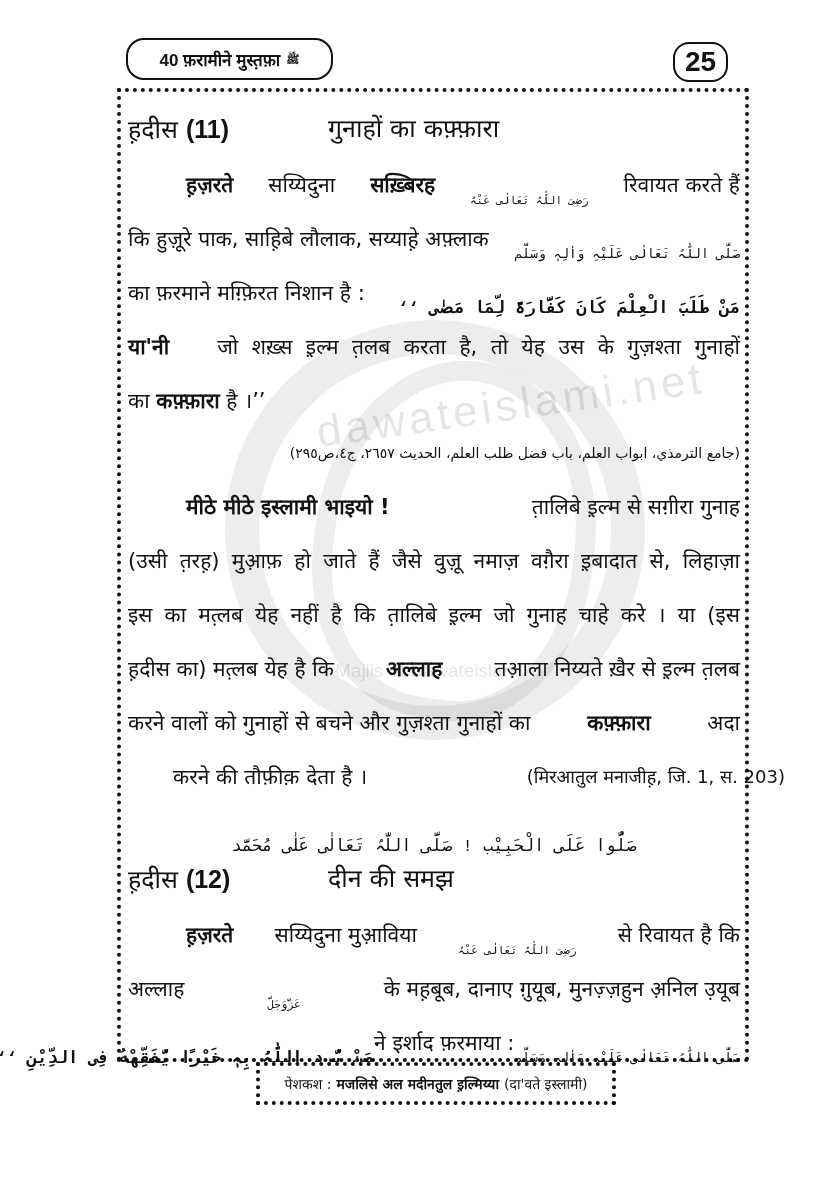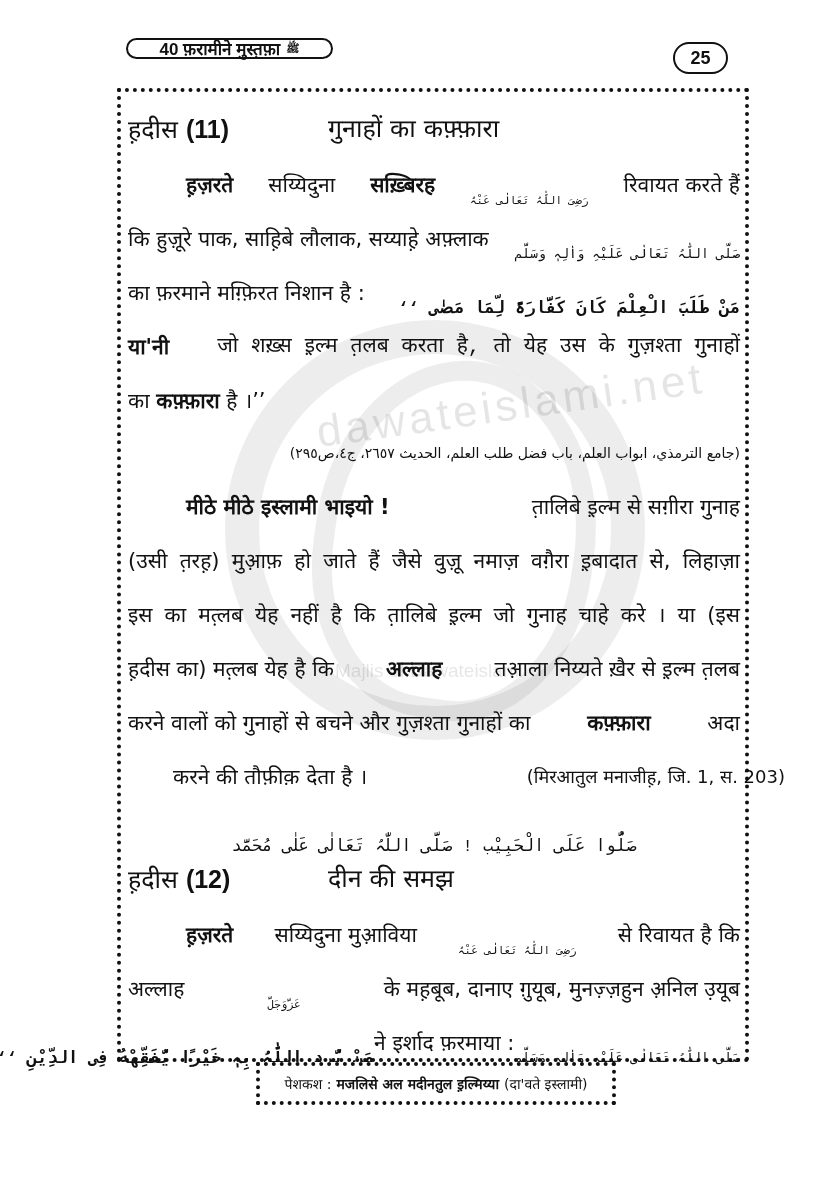--- a/index.html
+++ b/index.html
@@ -1,26 +1,26 @@
 <!DOCTYPE html>
 <html><head>
 <meta charset="utf-8">
 <style>
   html, body { margin:0; padding:0; background:#ffffff; }
   body { width:839px; height:1191px; position:relative; overflow:hidden;
          font-family:"DejaVu Sans", "Liberation Sans", sans-serif; color:#111; }
-  .header-pill { position:absolute; left:126px; top:38px; width:207px; height:21px;
+  .header-pill { position:absolute; left:126px; top:38px; width:207px; height:42px;
     border:2px solid #111; border-radius:18px; box-sizing:border-box;
     display:flex; align-items:center; justify-content:center; gap:6px;
     font-family:"Liberation Sans", sans-serif; font-weight:bold; font-size:17px; }
   .header-pill .salawat { font-size:11px; font-family:"DejaVu Sans", sans-serif; line-height:1; }
-  .page-num { position:absolute; left:673px; top:42px; width:55px; height:32px;
+  .page-num { position:absolute; left:673px; top:42px; width:55px; height:40px;
     border:2px solid #111; border-radius:16px; box-sizing:border-box;
     display:flex; align-items:center; justify-content:center;
-    font-family:"Liberation Sans", sans-serif; font-weight:bold; font-size:18px; }
+    font-family:"Liberation Sans", sans-serif; font-weight:bold; font-size:28px; }
   .frame { position:absolute; left:117px; top:88px; width:632px; height:974px;
     box-sizing:border-box; border:4px dotted #111; }
   .watermark { position:absolute; left:225px; top:320px; width:420px; height:420px;
     border-radius:50%; pointer-events:none; }
   .watermark .ring { position:absolute; inset:0; border-radius:50%;
     border:34px solid rgba(0,0,0,0.07); }
   .watermark .inner { position:absolute; left:90px; top:40px; width:240px; height:320px;
     border-radius:50% 50% 45% 45%; border:20px solid rgba(0,0,0,0.07); transform:rotate(8deg); }
   .watermark .wm-top { position:absolute; left:90px; top:60px; font-size:44px; letter-spacing:4px;
     color:rgba(0,0,0,0.10); font-family:"Liberation Sans", sans-serif; transform:rotate(-8deg); }
@@ -83,21 +83,21 @@
     <span class="ar ar-small" style="font-size:13px;">صَلَّی اللّٰہُ تَعَالٰی عَلَیْہِ وَاٰلِہٖ وَسَلَّم</span>
   </div>
 
   <div class="line just" style="top:178px;">
     <span>का फ़रमाने मग़्फ़िरत निशान है :</span>
     <b class="ar ar-med">مَنْ طَلَبَ الْعِلْمَ کَانَ کَفَّارَۃً لِّمَا مَضٰی ‘‘</b>
   </div>
 
   <div class="line just" style="top:232px;gap:40px;">
     <b>या'नी</b>
-    <span style="flex:1; padding-left:8px; text-align-last:justify;font-family:Liberation Mono, monospace;">जो शख़्स इ़ल्म त़लब करता है, तो येह उस के गुज़श्ता गुनाहों</span>
+    <span style="flex:1; padding-left:8px; text-align-last:justify;">जो शख़्स इ़ल्म त़लब करता है, तो येह उस के गुज़श्ता गुनाहों</span>
   </div>
 
   <div class="line" style="top:286px;">
     <span>का</span>
     <b>कफ़्फ़ारा</b>
     <span>है ।’’</span>
   </div>
 
   <div class="line ref-ar" style="top:338px;">(جامع الترمذي، ابواب العلم، باب فضل طلب العلم، الحديث ٢٦٥٧، ج٤،ص٢٩٥)</div>
 

